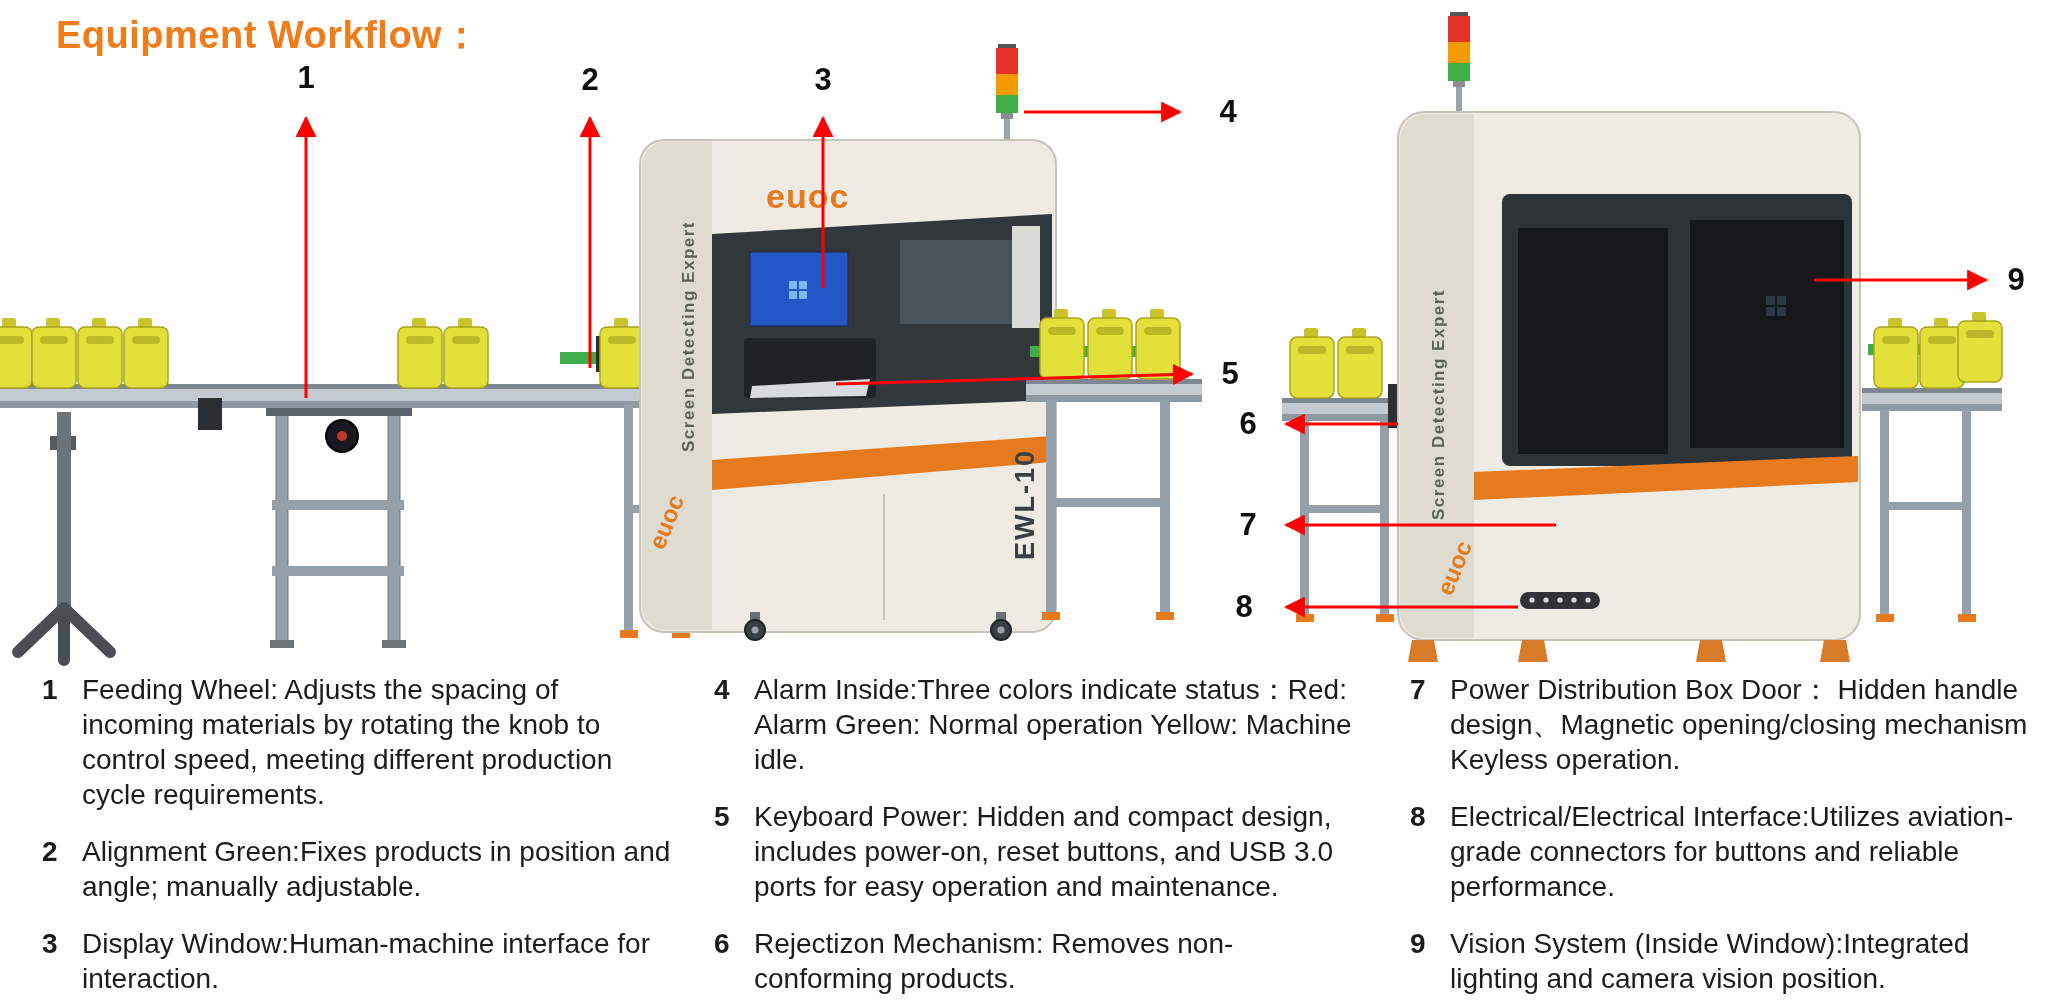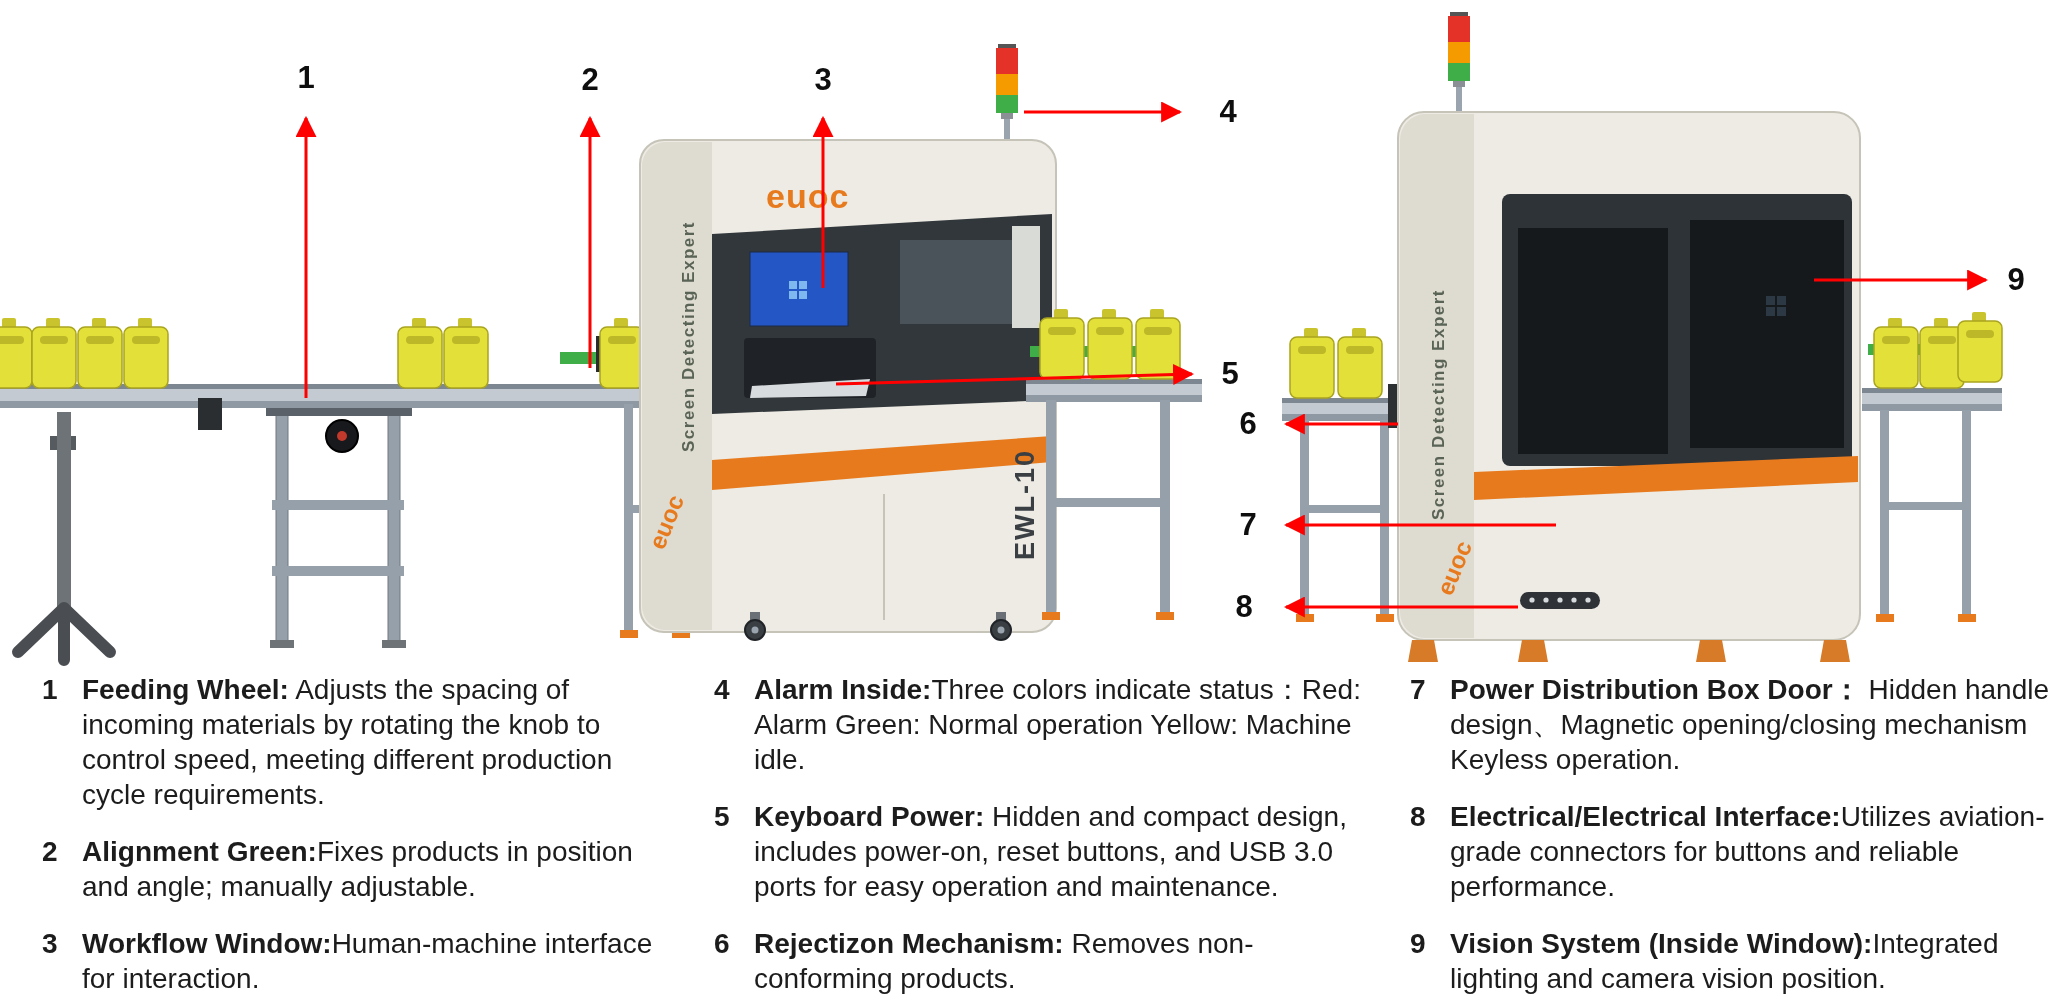--- a/index.html
+++ b/index.html
@@ -27,27 +27,28 @@
   #legend-col-1 { left:42px;   width:636px; }
   #legend-col-2 { left:714px;  width:655px; }
   #legend-col-3 { left:1410px; width:646px; }
   .entry {
     display:grid; grid-template-columns:40px 1fr;
     margin-bottom:22px;
     font-size:28px; line-height:35px;
   }
   .entry .num { font-weight:bold; }
   .entry p { margin:0; }
-  .term { font-weight:bold; }
+  .term { font-weight:normal; }
 </style>
 </head>
 <body>
 
 <div class="stage">
 
+  <h1 class="title">Equipment Workflow：</h1>
 
   <svg class="illustration" width="2066" height="672" viewBox="0 0 2066 672">
     <defs>
       <marker id="ah" viewBox="0 0 10 10" refX="9" refY="5" markerWidth="7" markerHeight="7" orient="auto">
         <path d="M0,0 L10,5 L0,10 z" fill="#FF0000"></path>
       </marker>
       <g id="can">
         <rect x="16" y="0" width="14" height="12" rx="2" fill="#C9C42E"></rect>
         <rect x="2" y="9" width="44" height="61" rx="7" fill="#E4E03A" stroke="#A9A41F" stroke-width="1.5"></rect>
         <rect x="10" y="18" width="28" height="8" rx="4" fill="#BDB827"></rect>
@@ -249,21 +250,21 @@
     <div class="entry">
       <span class="num">1</span>
       <p><span class="term">Feeding Wheel:</span><span> Adjusts the spacing of incoming materials by rotating the knob to control speed, meeting different production cycle requirements.</span></p>
     </div>
     <div class="entry">
       <span class="num">2</span>
       <p><span class="term">Alignment Green:</span><span>Fixes products in position and angle; manually adjustable.</span></p>
     </div>
     <div class="entry">
       <span class="num">3</span>
-      <p><span class="term">Workflow Window:</span><span>Human-machine interface for interaction.</span></p>
+      <p><span class="term">Display Window:</span><span>Human-machine interface for interaction.</span></p>
     </div>
   </div>
 
   <div class="legend-col" id="legend-col-2">
     <div class="entry">
       <span class="num">4</span>
       <p><span class="term">Alarm Inside:</span><span>Three colors indicate status：Red: Alarm Green: Normal operation Yellow: Machine idle.</span></p>
     </div>
     <div class="entry">
       <span class="num">5</span>

